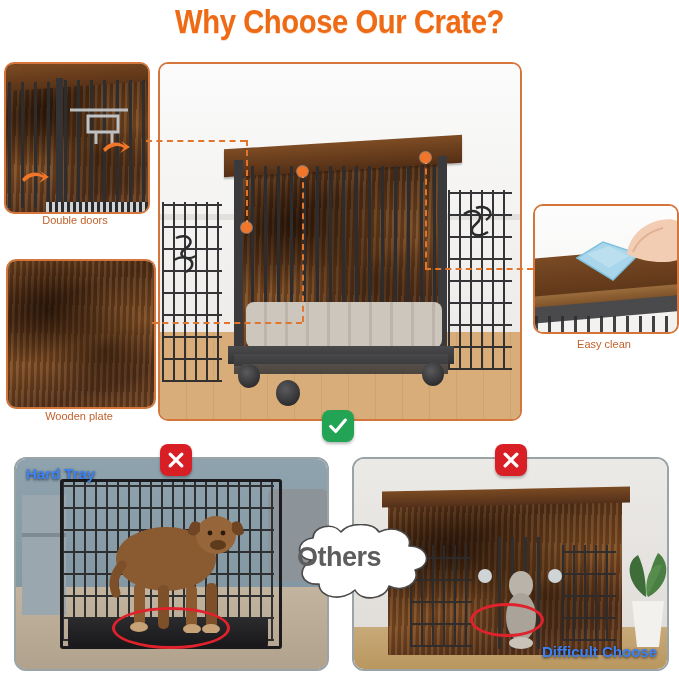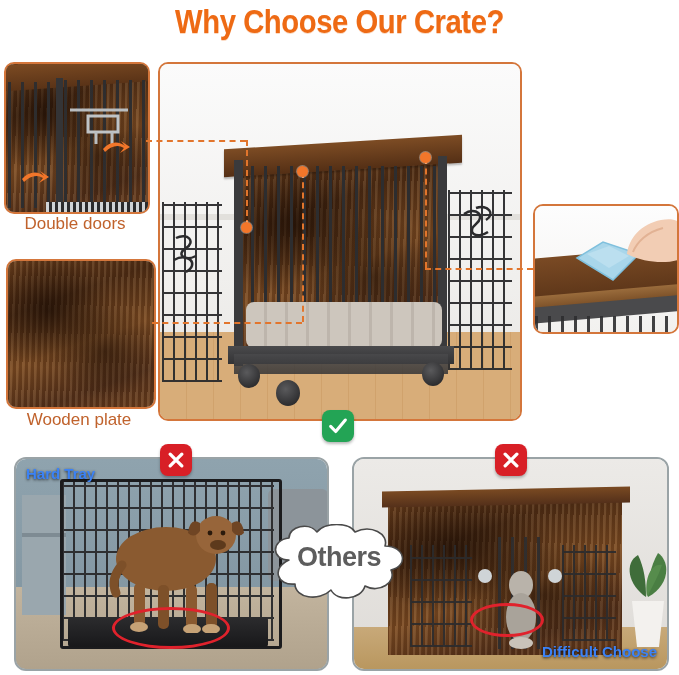--- a/index.html
+++ b/index.html
@@ -13,21 +13,21 @@
     font-family:"Liberation Sans Narrow","Liberation Sans",sans-serif;
     font-weight:bold;font-size:34px;letter-spacing:-0.5px;
     color:#ee6a14;
     transform:scaleX(0.86);transform-origin:50% 50%;
     text-shadow:0 1px 0 rgba(238,106,20,.25);
   }
 
   
   .panel{position:absolute;border:2px solid #d4763b;border-radius:10px;
          overflow:hidden;background:#efe7df;}
-  .cap{position:absolute;text-align:center;font-size:17px;color:#c0622c;
+  .cap{position:absolute;text-align:center;font-size:11px;color:#c0622c;
        font-family:"Liberation Sans","DejaVu Sans",sans-serif;white-space:nowrap;}
 
   
   .fill{position:absolute;left:0;top:0;right:0;bottom:0;}
   .wall{background:linear-gradient(#fbfbfb,#f0efed 60%,#e7e5e2);}
   .floor{background:
       repeating-linear-gradient(90deg,#d8ad79 0px,#d8ad79 26px,#d0a26c 26px,#d0a26c 27px),
       linear-gradient(#d9af7c,#c99a63);}
   .wood{background:
       radial-gradient(ellipse at 28% 34%,rgba(20,8,2,.65) 0%,rgba(20,8,2,0) 42%),
@@ -54,21 +54,21 @@
   .badge.ok{background:#23a455;box-shadow:0 2px 3px rgba(0,0,0,.28);}
   .badge.no{background:#d81f26;box-shadow:0 2px 3px rgba(0,0,0,.28);}
   .badge svg{display:block;}
 
   
   .bubbleOurs{position:absolute;z-index:35;}
   .bubbleOurs .txt{position:absolute;left:0;top:0;width:100%;height:100%;
      display:flex;align-items:center;justify-content:center;
      font-weight:bold;font-size:30px;color:#ee6a14;
      font-family:"Liberation Sans","DejaVu Sans",sans-serif;letter-spacing:-1px;}
-  .bubbleOthers{position:absolute;z-index:45;}
+  .bubbleOthers{position:absolute;z-index:45;padding-left:24px;}
   .bubbleOthers .txt{position:absolute;left:0;top:0;width:100%;height:100%;
      display:flex;align-items:center;justify-content:center;
      font-weight:bold;font-size:27px;color:#5d5d5d;
      font-family:"Liberation Sans","DejaVu Sans",sans-serif;letter-spacing:-0.5px;}
 
   
   .bpanel{position:absolute;border:2px solid #9aa3a6;border-radius:12px;overflow:hidden;}
   .bcap{position:absolute;color:#3b82f6;font-weight:bold;font-size:15px;
         text-shadow:0 1px 3px rgba(0,0,0,.75);z-index:30;white-space:nowrap;}
   .ellipse{position:absolute;border:3px solid #e0222c;border-radius:50%;z-index:25;}
@@ -132,20 +132,21 @@
     <svg style="position:absolute;left:38px;top:32px;" width="72" height="46">
       <path d="M4 20 L30 4 L66 16 L40 42 Z" fill="#a9d6ea" stroke="#7fc0dd" stroke-width="1.5"></path>
       <path d="M14 16 L36 8 L56 18 L36 30 Z" fill="#bfe1f0" opacity=".8"></path>
     </svg>
 
     <svg style="position:absolute;left:82px;top:8px;" width="66" height="58">
       <path d="M10 40 C12 24 24 10 44 6 C58 3 66 8 66 18 L66 44 C54 50 30 50 10 40 Z" fill="#f2cdb4"></path>
       <path d="M16 38 C20 28 30 18 46 14" stroke="#e2b294" stroke-width="2" fill="none"></path>
     </svg>
   </div>
+  <div class="cap" style="left:533px;top:338px;width:142px;">Easy clean</div>
 
   <div class="panel" style="left:158px;top:62px;width:360px;height:355px;">
     <div class="fill wall"></div>
     <div style="position:absolute;left:0;right:0;top:150px;height:6px;background:#e2e0dc;"></div>
     <div class="fill floor" style="top:268px;"></div>
 
     <div class="mesh" style="position:absolute;left:2px;top:138px;width:60px;height:180px;opacity:.95;"></div>
 
     <div class="mesh" style="position:absolute;left:288px;top:126px;width:64px;height:180px;opacity:.95;"></div>
 

